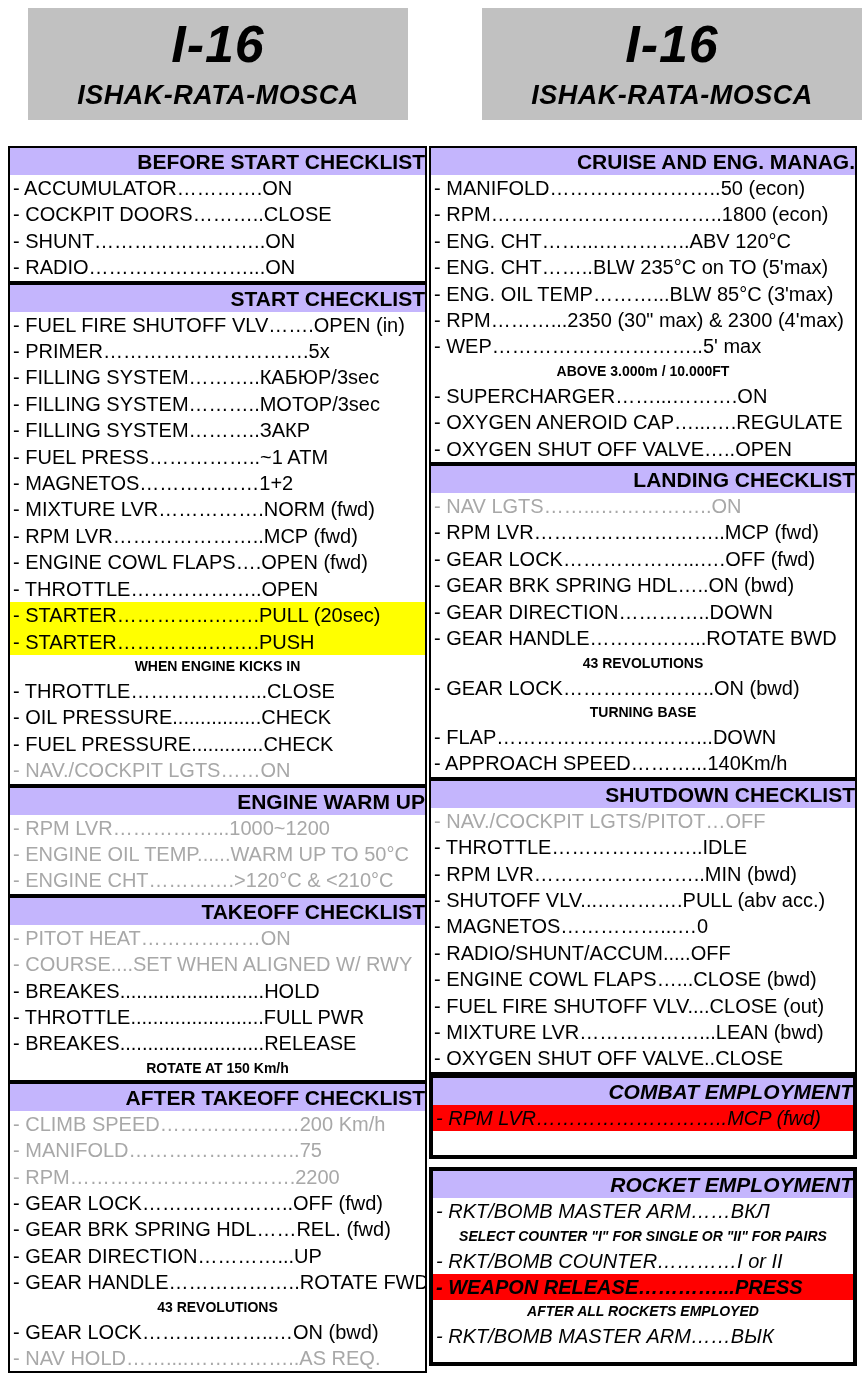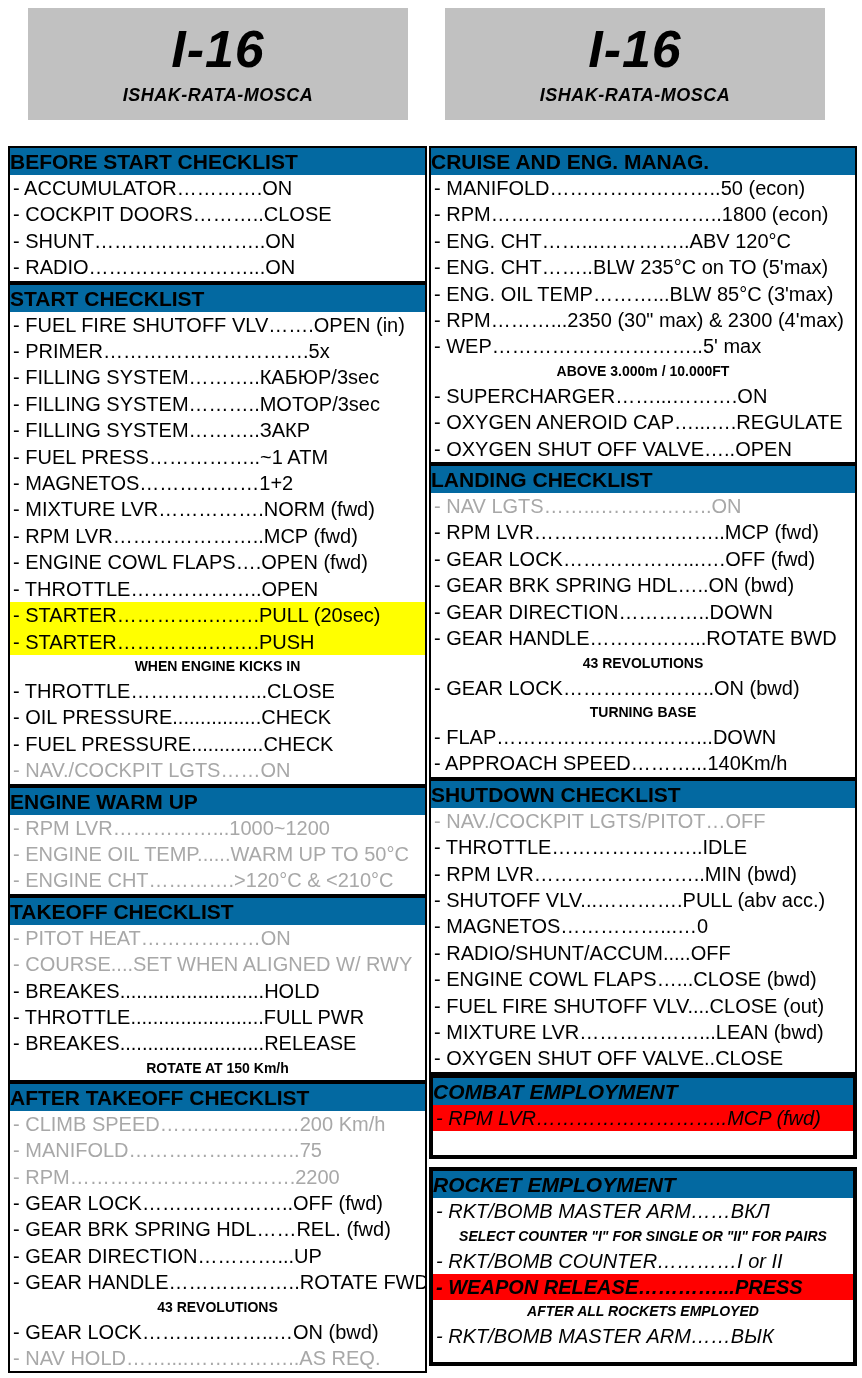--- a/index.html
+++ b/index.html
@@ -1,41 +1,41 @@
 <!DOCTYPE html>
 <html><head>
 <meta charset="utf-8">
 <style>
   html,body { margin:0; padding:0; }
   body {
     width:862px; height:1378px; background:#ffffff;
     font-family:"Liberation Sans", sans-serif; color:#000;
     overflow:hidden;
   }
-  .titles { display:flex; padding-top:8px; padding-left:28px; }
+  .titles { display:flex; padding-top:8px; padding-left:28px;justify-content:space-between; }
   .title-box {
     width:380px; height:112px; background:#c1c1c1;
     display:flex; flex-direction:column; align-items:center; justify-content:center;
   }
   .title-box + .title-box { margin-left:37px; }
   .t-main { font-size:52px; font-weight:bold; font-style:italic; letter-spacing:1px; line-height:52px; }
-  .t-sub  { font-size:18px; font-weight:bold; font-style:italic; margin-top:10px; letter-spacing:0.5px; }
+  .t-sub  { font-size:27px; font-weight:bold; font-style:italic; margin-top:10px; letter-spacing:0.5px; }
 
   .cols { display:flex; margin-top:26px; padding-left:8px; }
   .col  { display:flex; flex-direction:column; }
   .col-left  { width:419px; }
   .col-right { width:428px; margin-left:2px; }
 
   .section { border:2px solid #000; background:#fff; }
   .section.thick { border-width:4px;font-style:italic; }
   .boxgap { height:8px; }
 
   .sec-header {
-    background:#0369a1; font-weight:bold; font-size:21px; line-height:27px;
-    text-align:left; white-space:nowrap; overflow:hidden;
+    background:#c4b5fd; font-weight:bold; font-size:21px; line-height:27px;
+    text-align:right; white-space:nowrap; overflow:hidden;
   }
   .it {
     font-size:20px; line-height:26.4px; padding-left:3px;
     white-space:nowrap; overflow:hidden;
   }
   .it.dim  { color:#a8a8a8; }
   .it.yel  { background:#ffff00; }
   .it.red  { background:#ff0000; }
   .it.bold { font-weight:bold; }
   .note {

